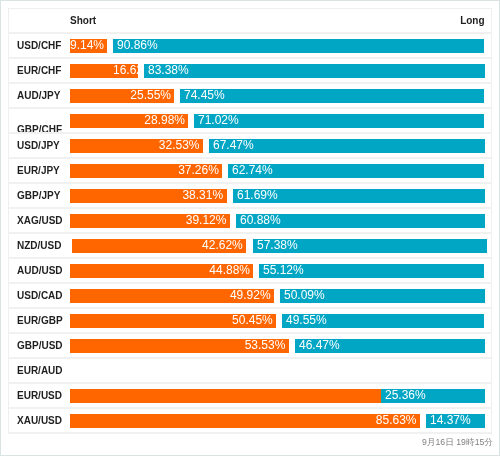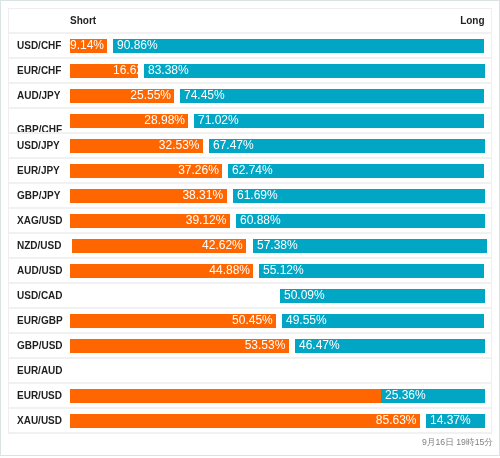--- a/index.html
+++ b/index.html
@@ -140,20 +140,21 @@
       <div class="pair-label" style="top: 6.10625px; line-height: 14px;">AUD/USD</div>
       <div class="bar-track" style="left: 60.5px; width: 415.1px; top: 5.50625px; height: 14px;">
         <div class="bar bar-short" style="left: 0px; width: 183.38px;">44.88%</div>
         <div class="bar bar-long" style="left: 189.88px; width: 225.22px;">55.12%</div>
       </div>
     </div>
     <div class="sep" style="top: 272.825px;"></div>
     <div class="row" style="top: 274.325px; height: 25.0125px;">
       <div class="pair-label" style="top: 6.10625px; line-height: 14px;">USD/CAD</div>
       <div class="bar-track" style="left: 60.5px; width: 415.1px; top: 5.50625px; height: 14px;">
+        <div class="bar bar-short" style="left: 0px; width: 203.973px;">49.92%</div>
         <div class="bar bar-long" style="left: 210.432px; width: 204.668px;">50.09%</div>
       </div>
     </div>
     <div class="sep" style="top: 297.837px;"></div>
     <div class="row" style="top: 299.337px; height: 25.0125px;">
       <div class="pair-label" style="top: 6.10625px; line-height: 14px;">EUR/GBP</div>
       <div class="bar-track" style="left: 60.5px; width: 415.1px; top: 5.50625px; height: 14px;">
         <div class="bar bar-short" style="left: 0px; width: 206.139px;">50.45%</div>
         <div class="bar bar-long" style="left: 212.639px; width: 202.461px;">49.55%</div>
       </div>

